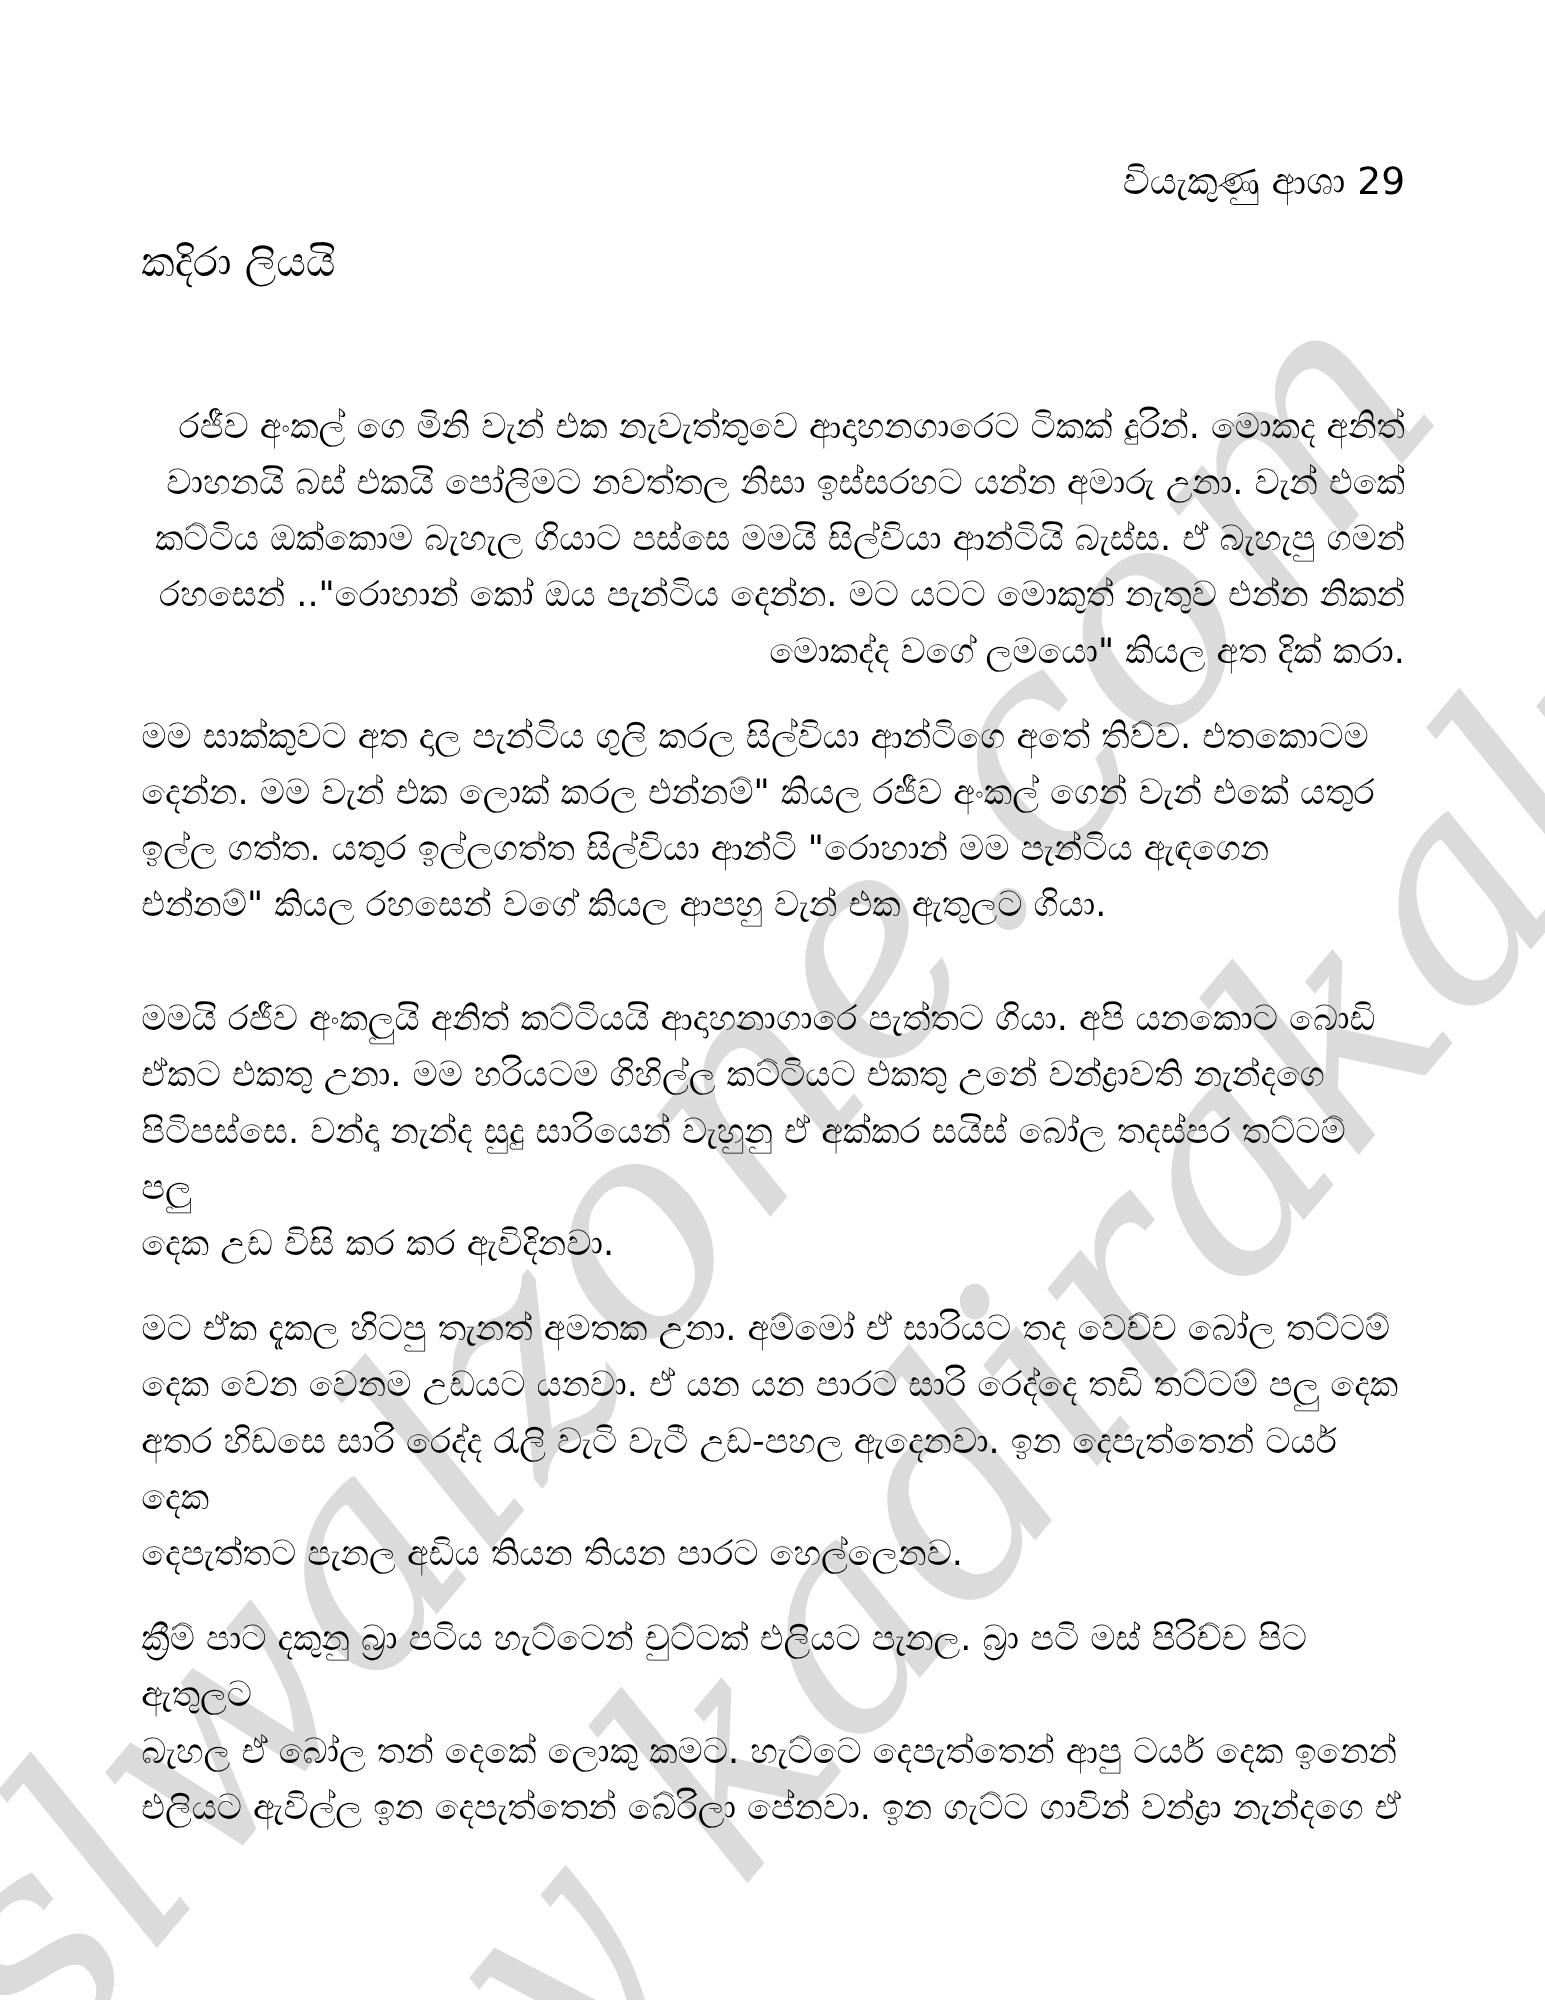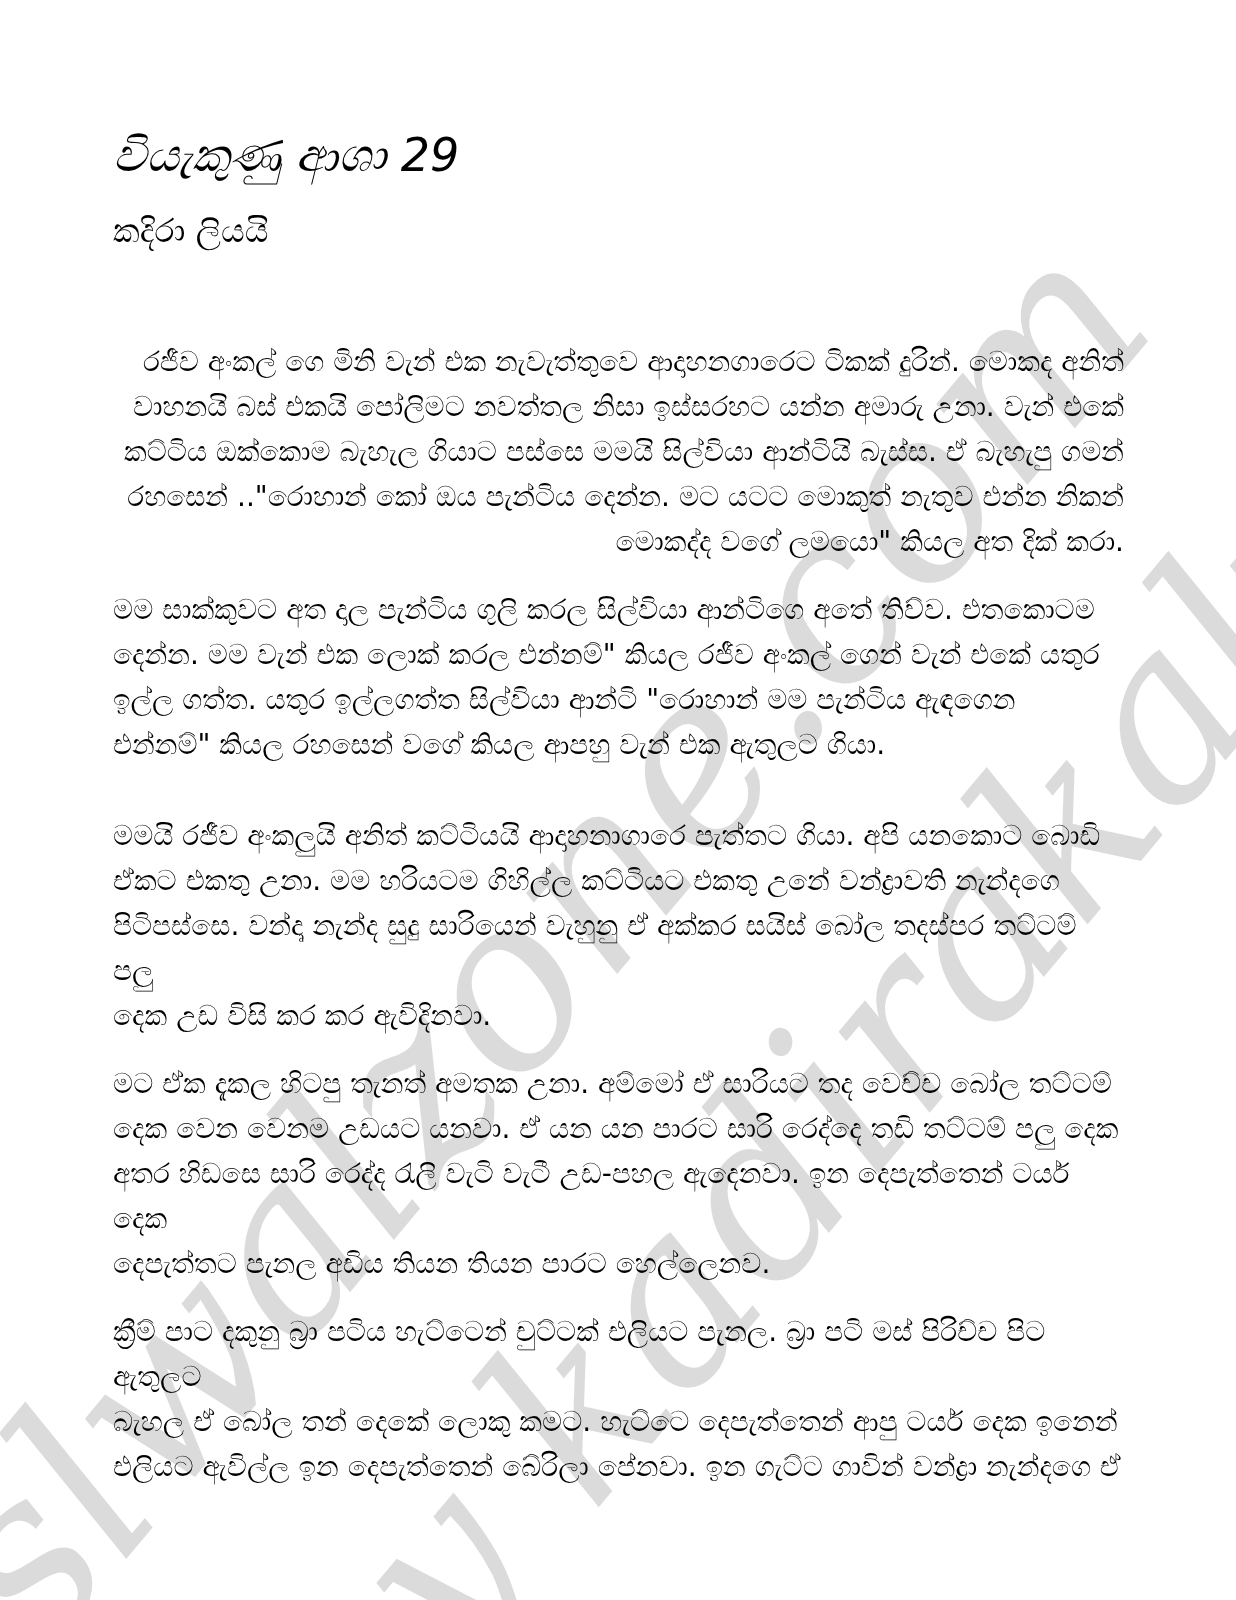--- a/index.html
+++ b/index.html
@@ -37,25 +37,24 @@
     font-size: 235px;
     transform: rotate(-50deg);
   }
   .content {
     position: relative;
     z-index: 1;
     padding: 126px 112px 0 113px;
   }
   .title {
     margin: 0;
-    font-size: 46px;
+    font-size: 30px;
     font-weight: normal;
-    text-align: left;
+    text-align: right;
     line-height: 1.3;
-    font-style: italic;
   }
   .subtitle {
     margin: 24px 0 0 0;
     font-size: 33px;
     font-weight: normal;
     text-align: left;
     line-height: 1.3;
   }
   .para {
     margin: 0 0 23px 0;

